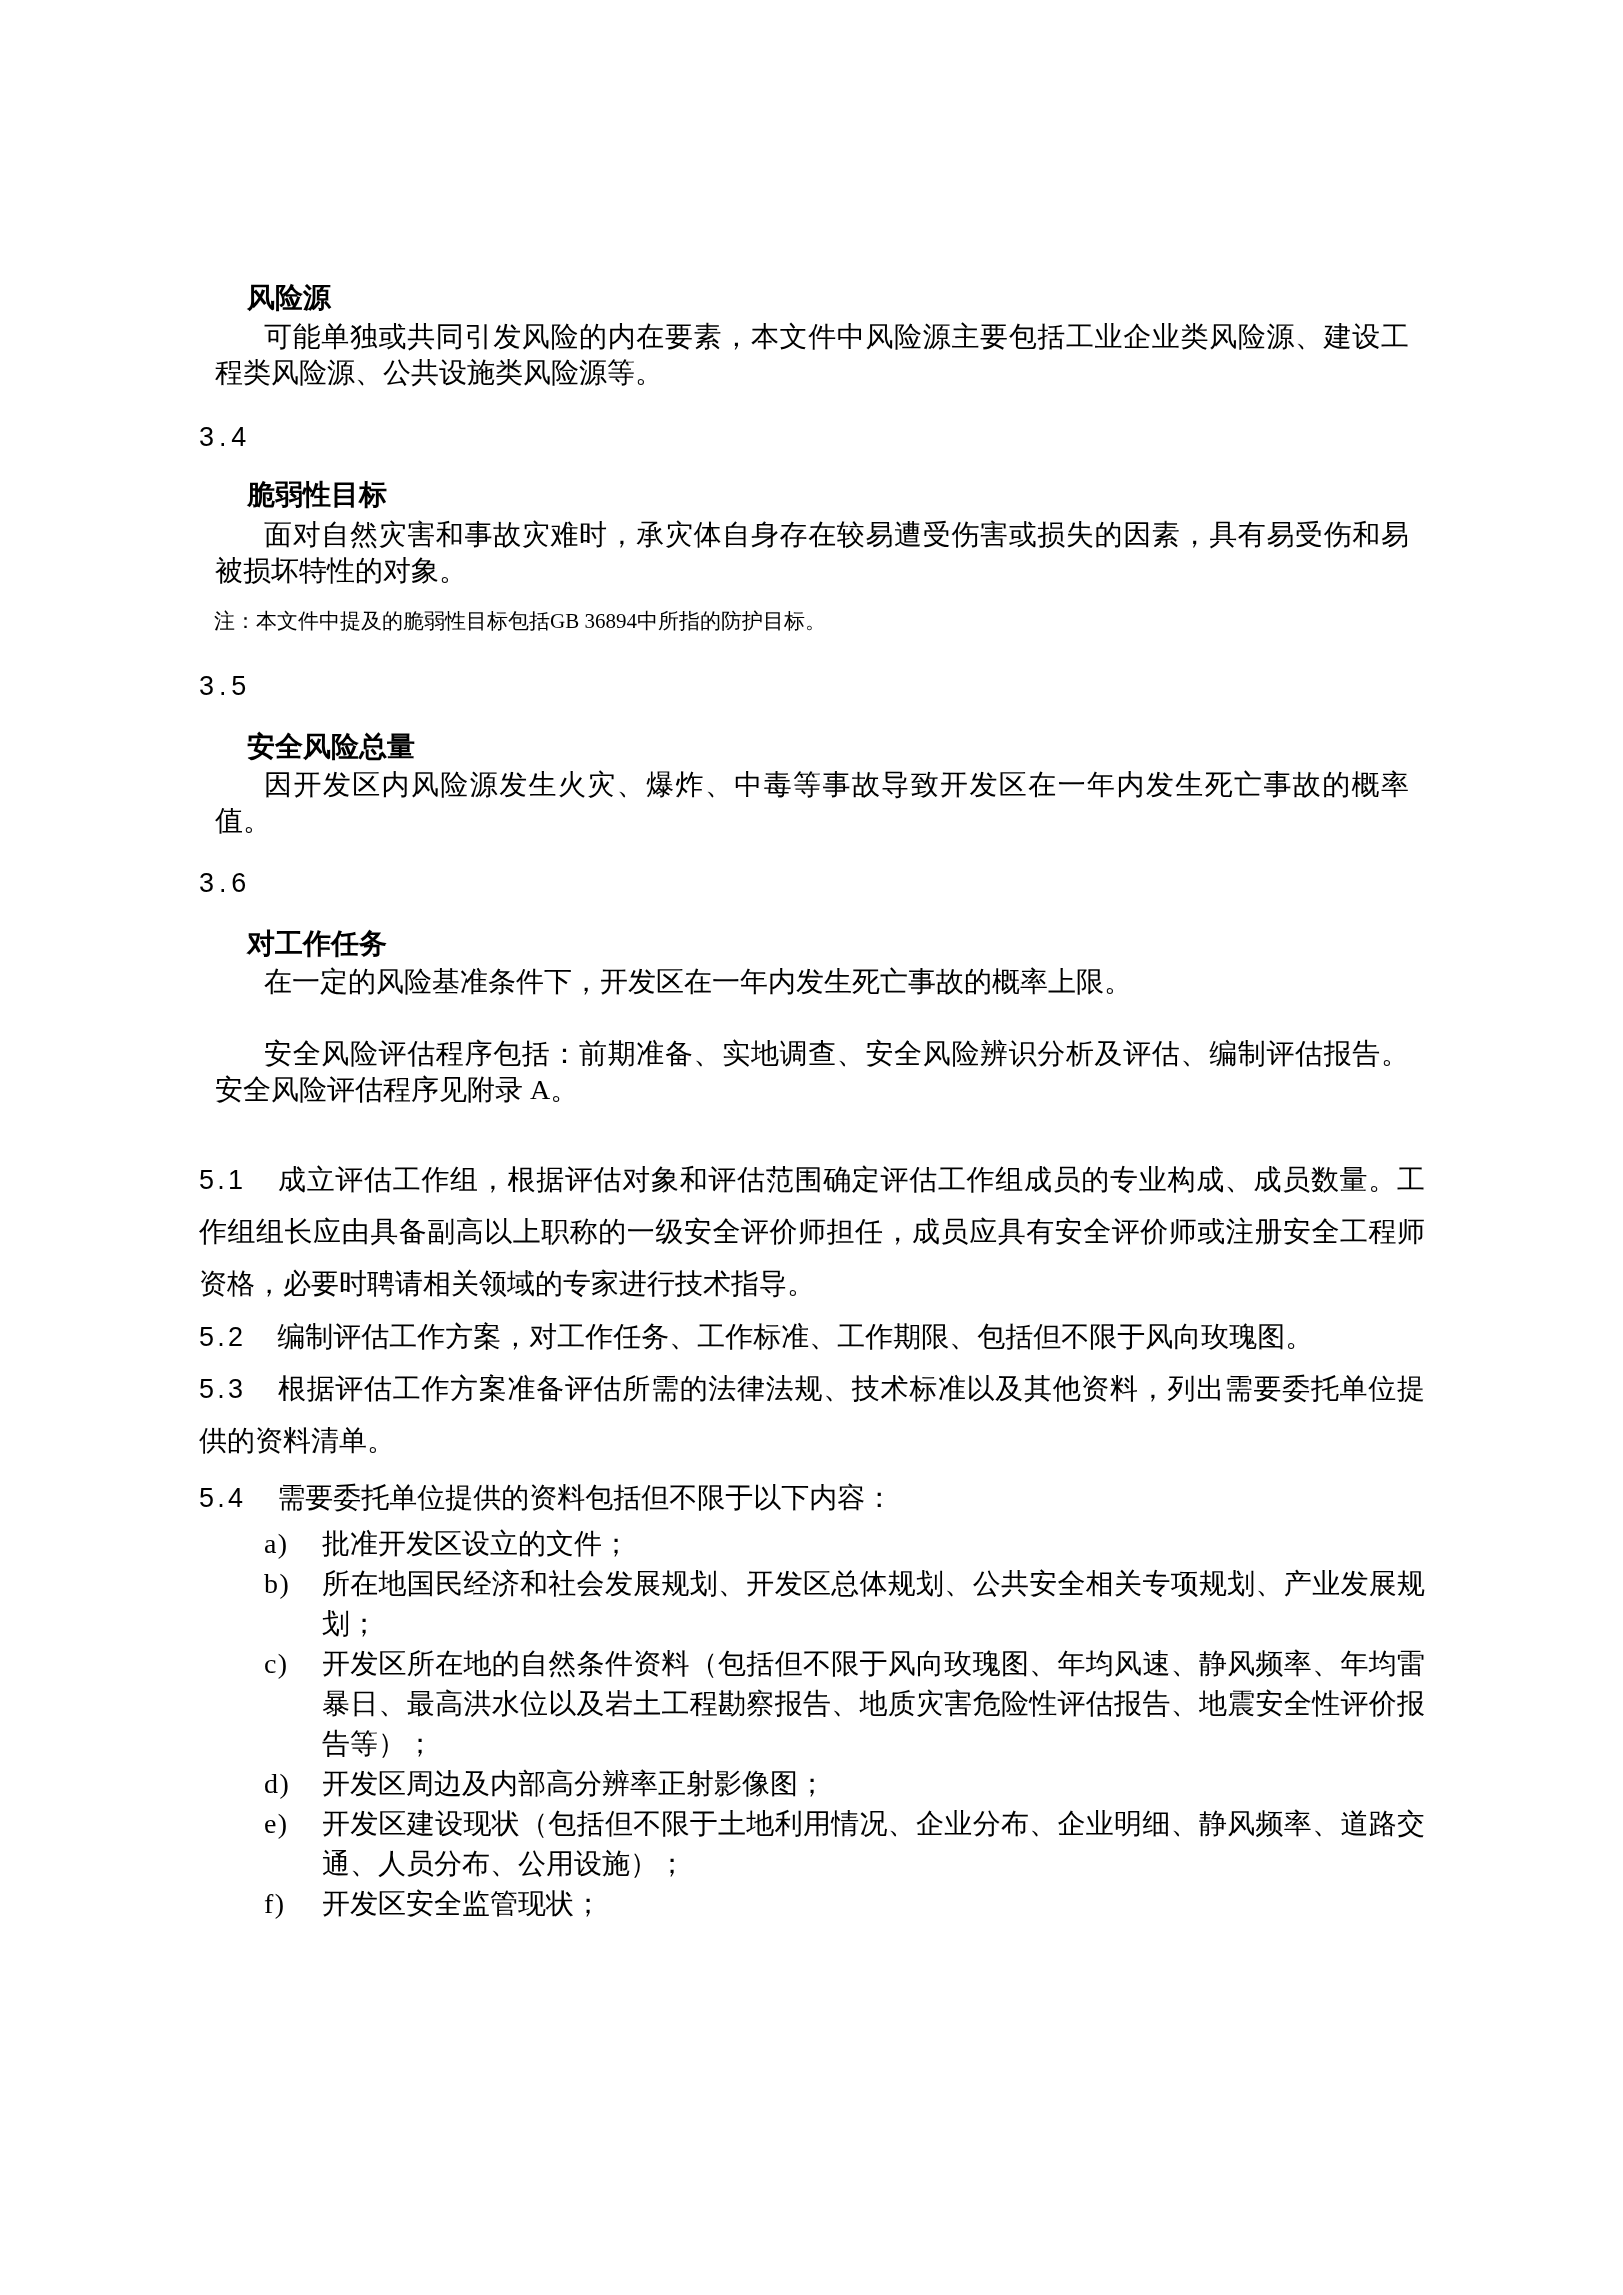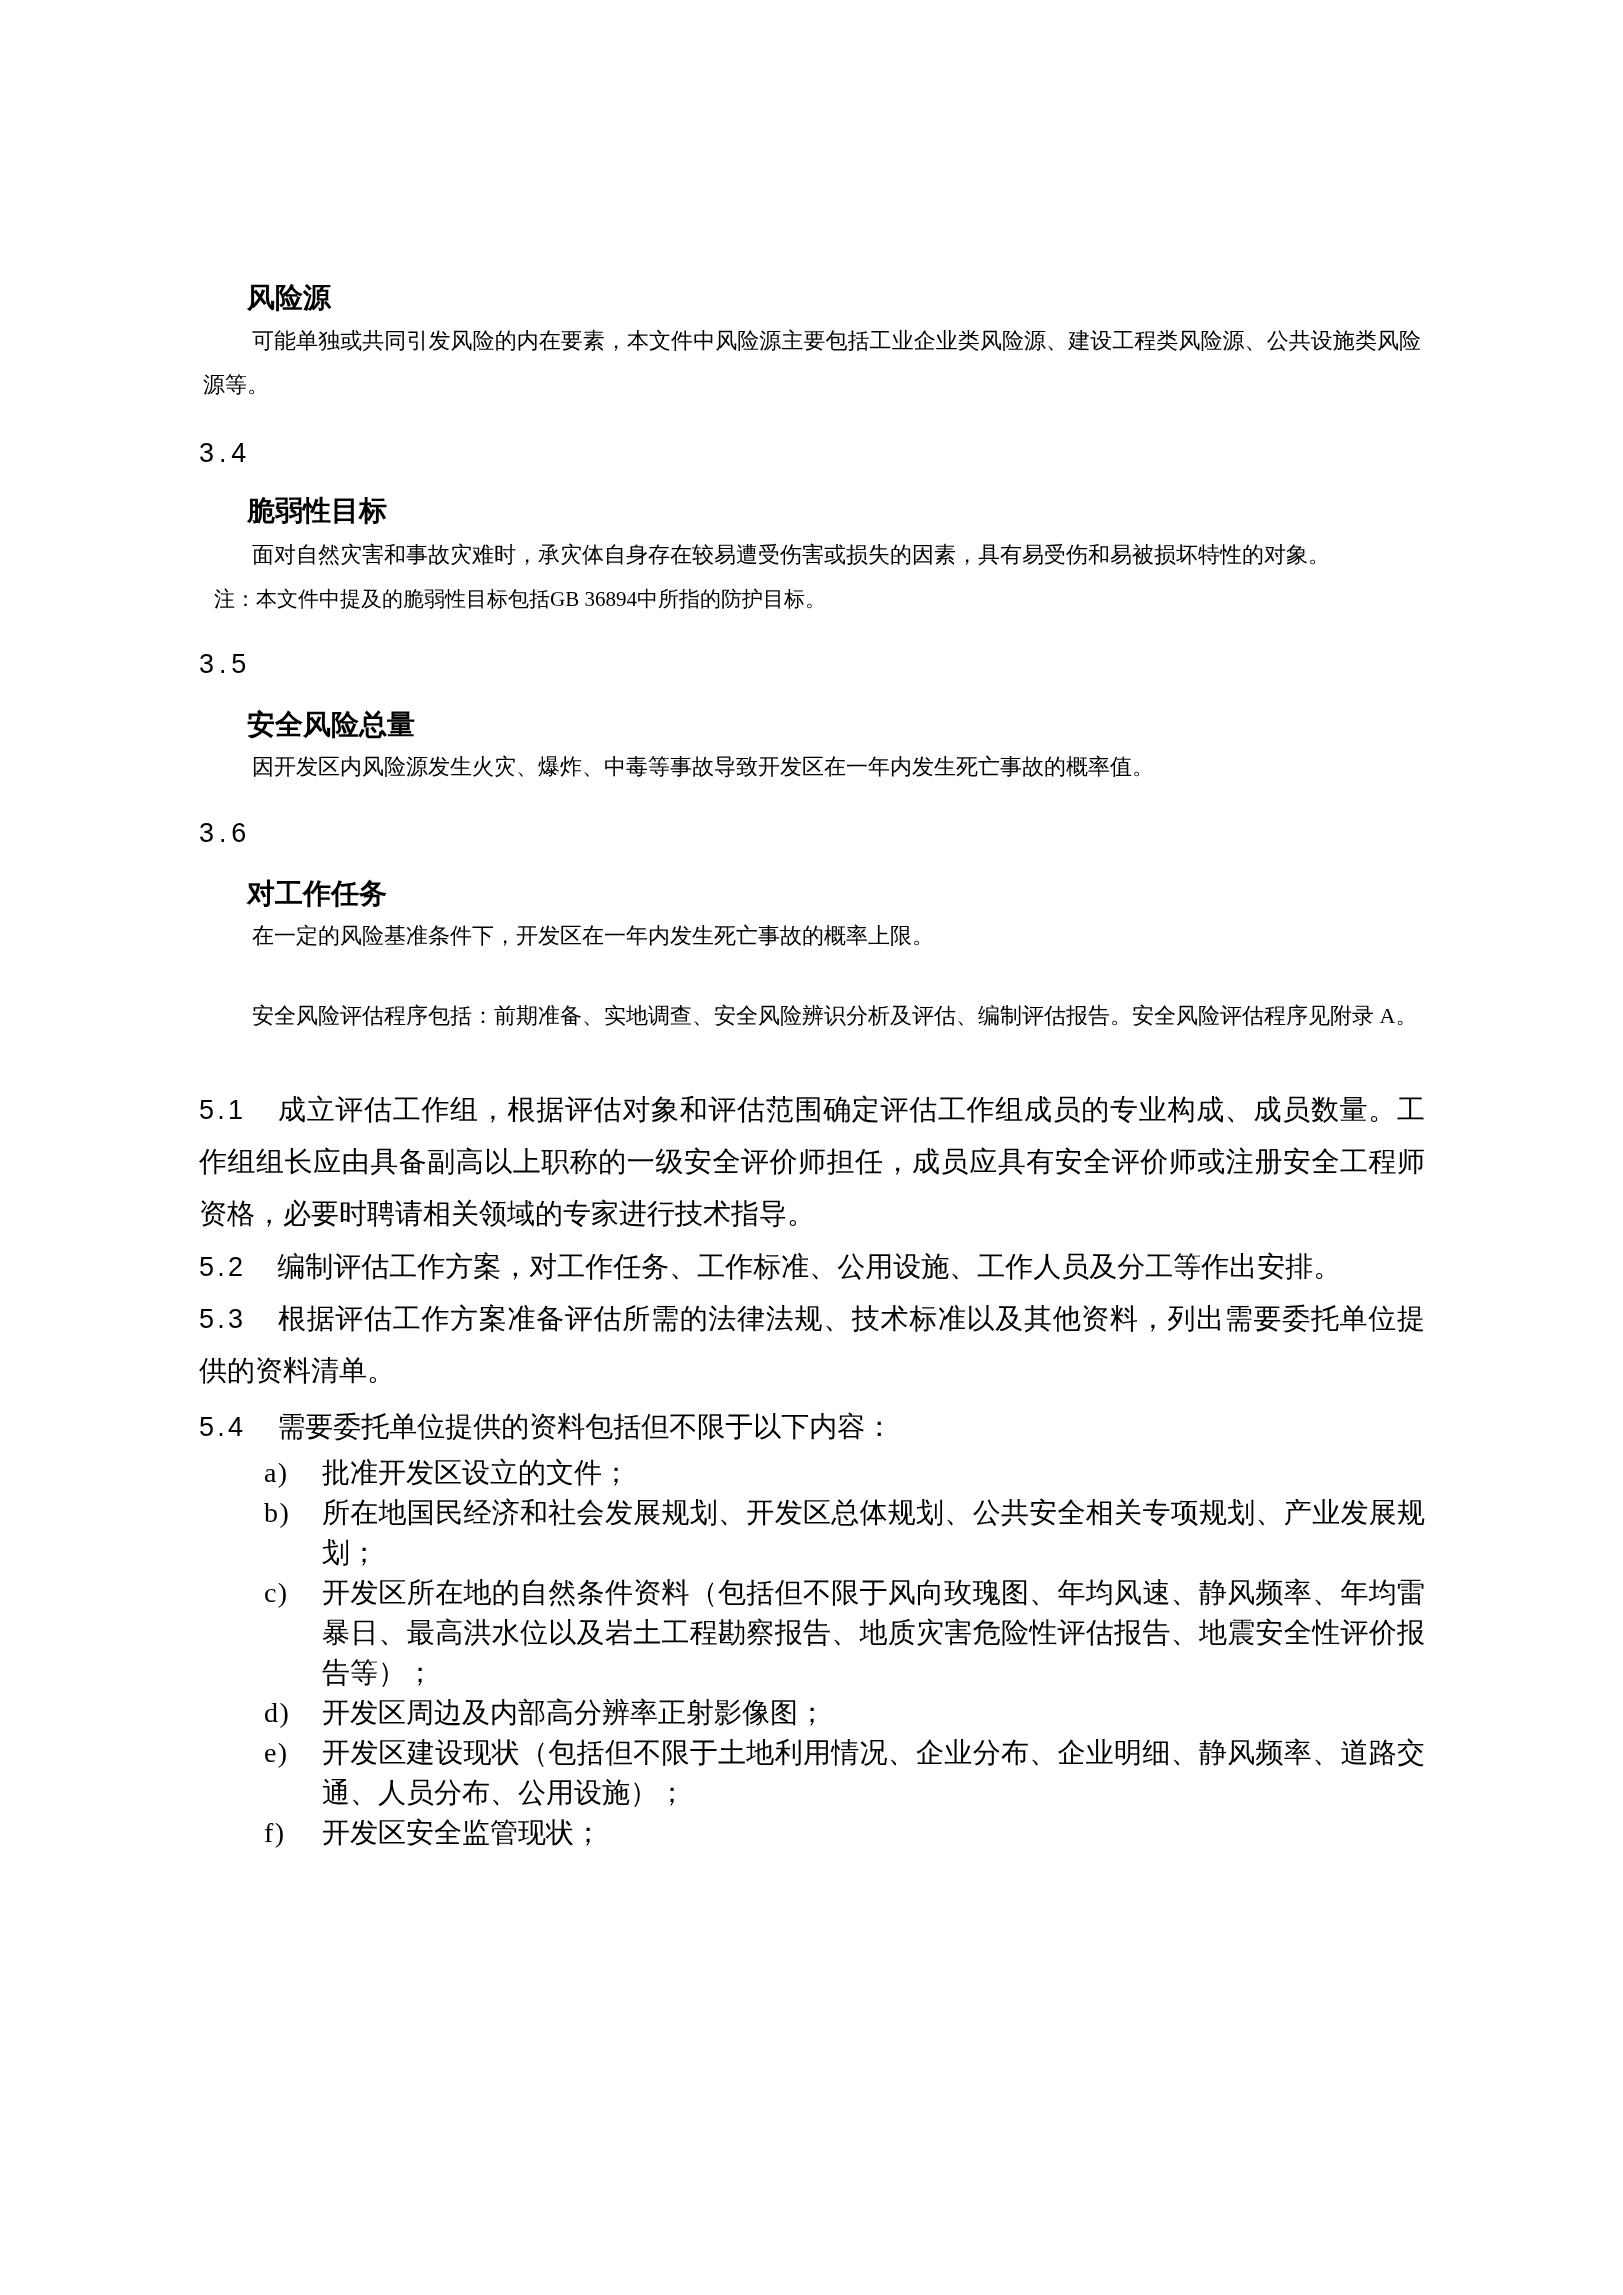--- a/index.html
+++ b/index.html
@@ -17,25 +17,25 @@
     font-family: "Liberation Serif", "DejaVu Serif", serif;
   }
   .content {
     position: absolute;
     left: 199px;
     top: 0;
     width: 1226px;
   }
   
   .para {
-    font-size: 22px;
-    line-height: 44px;
+    font-size: 28px;
+    line-height: 36px;
     text-align: justify;
     text-indent: 49px;
-    margin: 4px;
+    margin: 16px;
   }
   
   .term-heading {
     font-family: "Liberation Sans", "DejaVu Sans", sans-serif;
     font-weight: bold;
     font-size: 28px;
     line-height: 40px;
     padding-left: 48px;
     margin: 0;
   }
@@ -136,21 +136,21 @@
 
 
     <p class="para" style="margin-top:36px">安全风险评估程序包括：前期准备、实地调查、安全风险辨识分析及评估、编制评估报告。安全风险评估程序见附录 A。</p>
 
 
     <p class="numbered" style="margin-top:46px">
       <span class="num">5.1</span><span class="num-gap"></span><span>成立评估工作组，根据评估对象和评估范围确定评估工作组成员的专业构成、成员数量。工作组组长应由具备副高以上职称的一级安全评价师担任，成员应具有安全评价师或注册安全工程师资格，必要时聘请相关领域的专家进行技术指导。</span>
     </p>
 
     <p class="numbered" style="margin-top:1.4px">
-      <span class="num">5.2</span><span class="num-gap"></span><span>编制评估工作方案，对工作任务、工作标准、公用设施、工作人员及分工等作出安排。</span>
+      <span class="num">5.2</span><span class="num-gap"></span><span>编制评估工作方案，对工作任务、工作标准、工作期限、包括但不限于风向玫瑰图。</span>
     </p>
 
     <p class="numbered" style="margin-top:0">
       <span class="num">5.3</span><span class="num-gap"></span><span>根据评估工作方案准备评估所需的法律法规、技术标准以及其他资料，列出需要委托单位提供的资料清单。</span>
     </p>
 
     <p class="numbered" style="margin-top:4.1px">
       <span class="num">5.4</span><span class="num-gap"></span><span>需要委托单位提供的资料包括但不限于以下内容：</span>
     </p>
 

